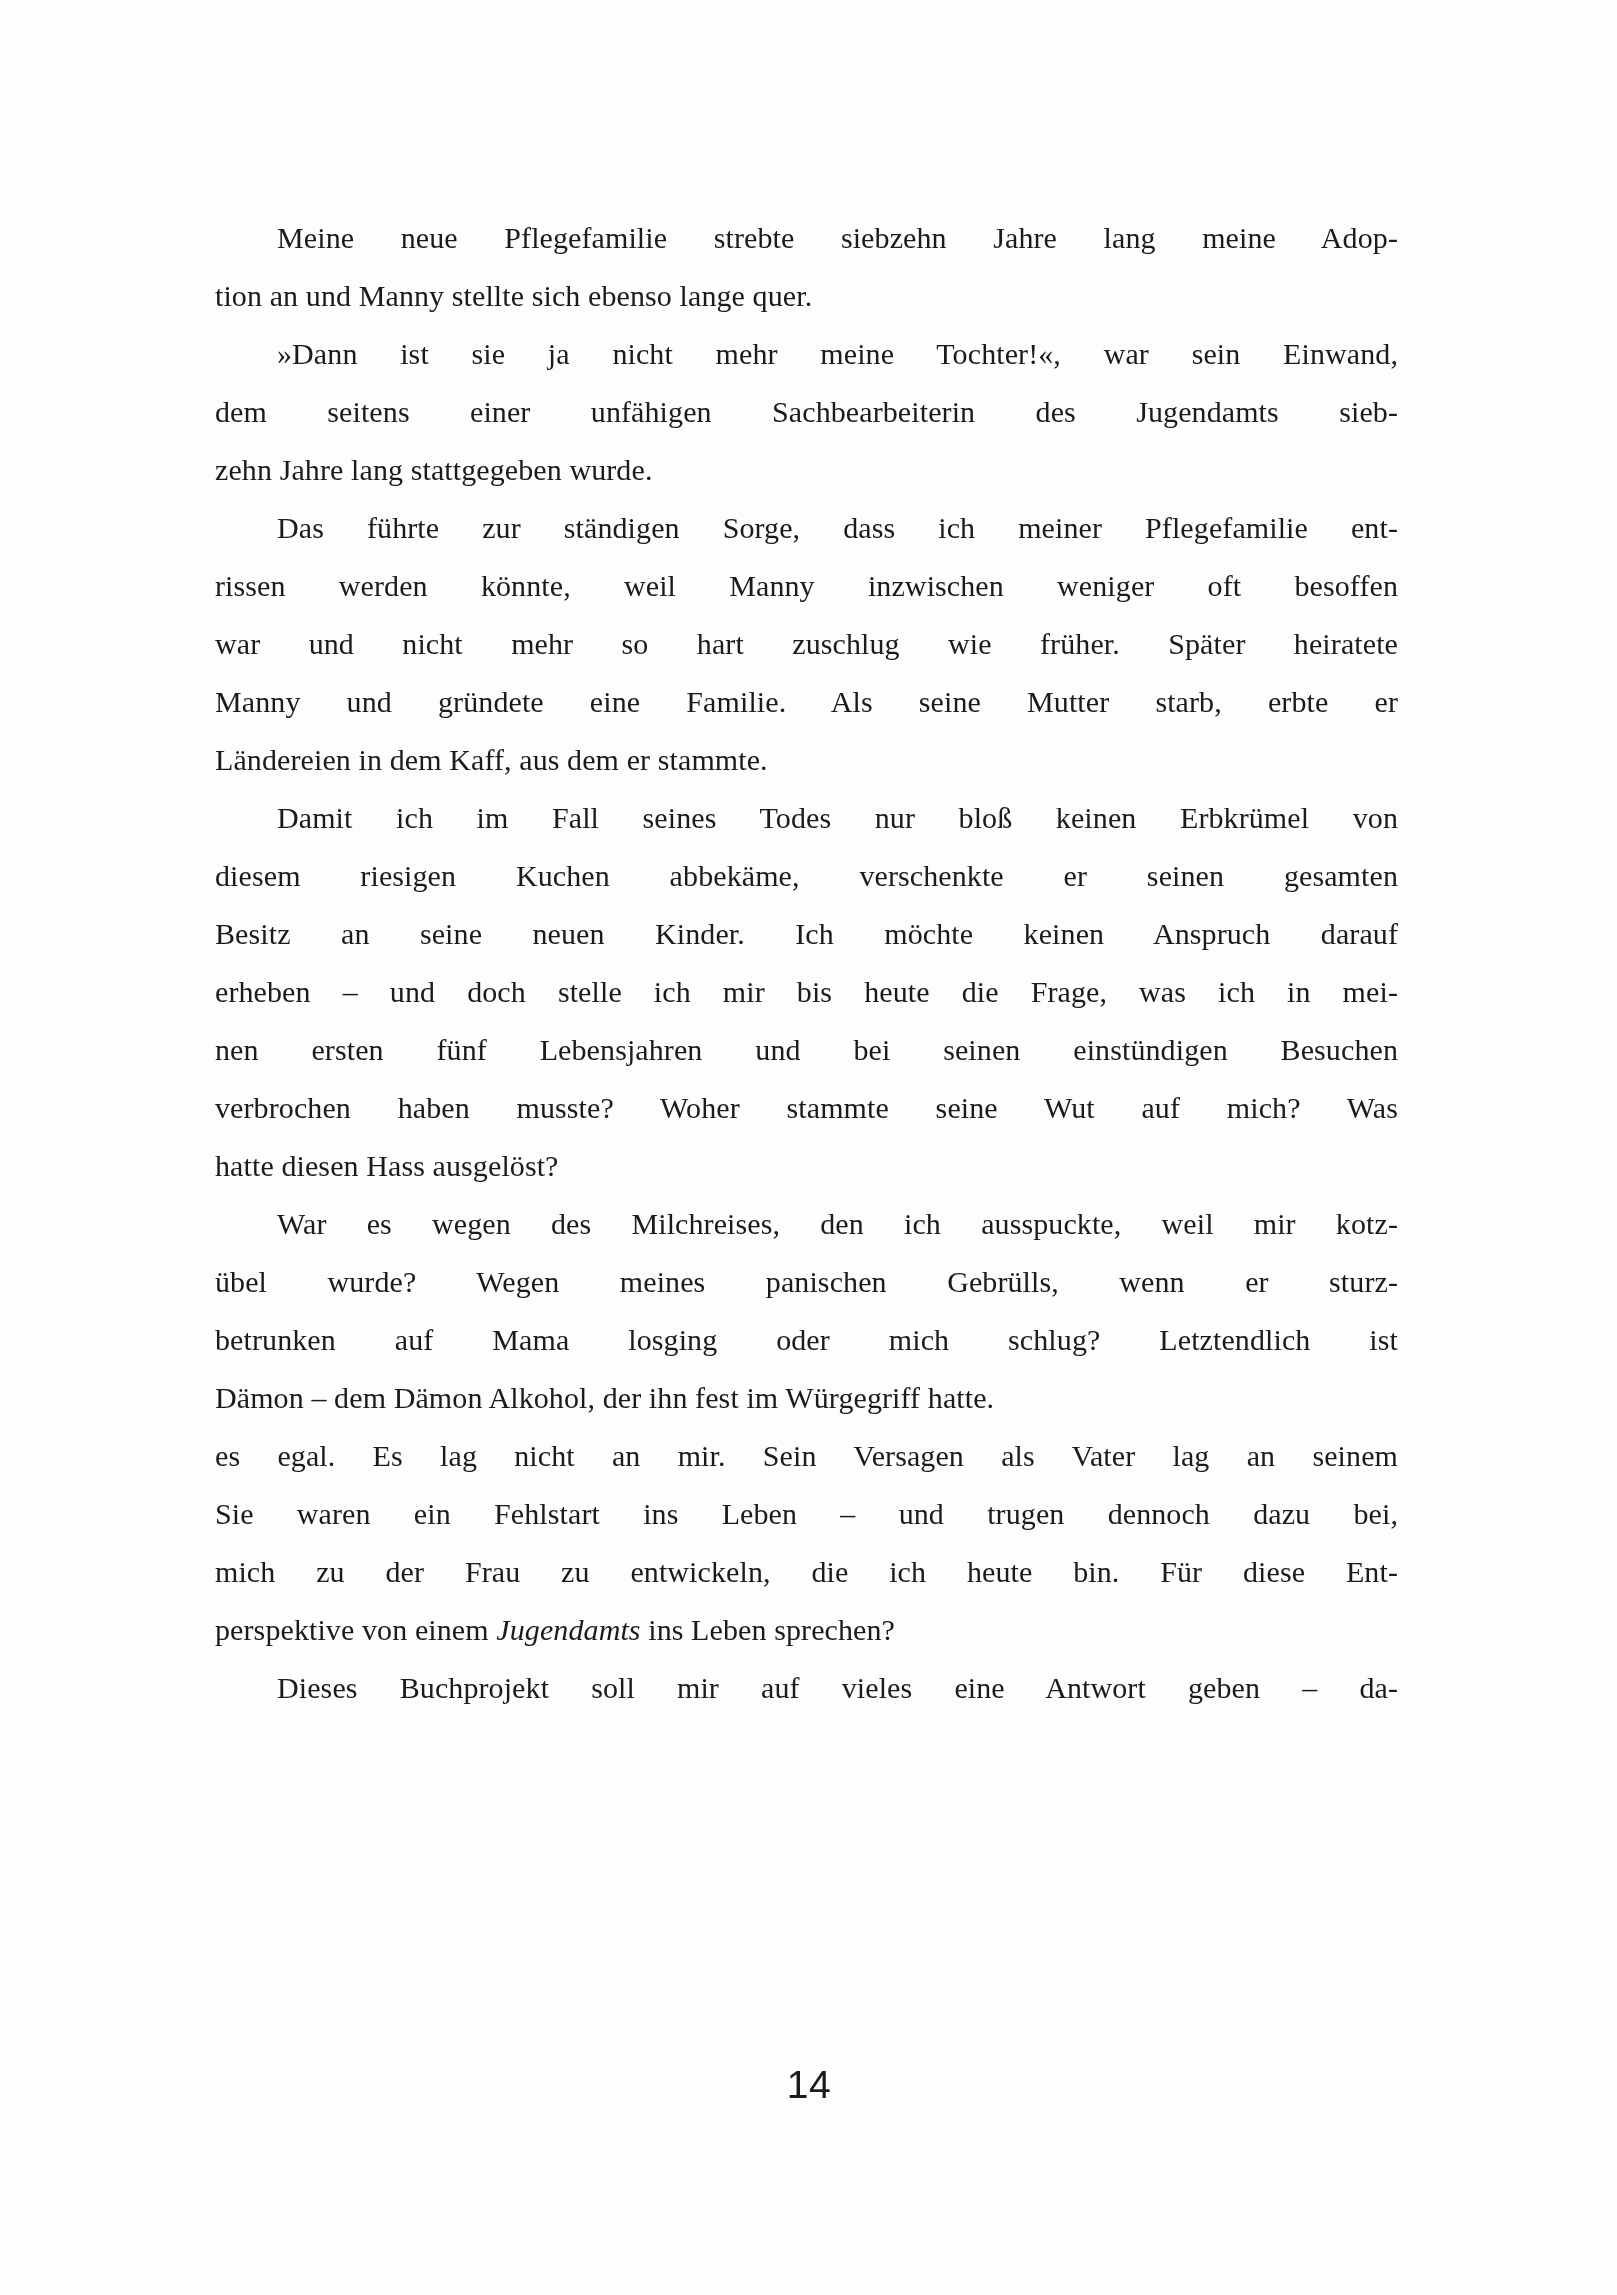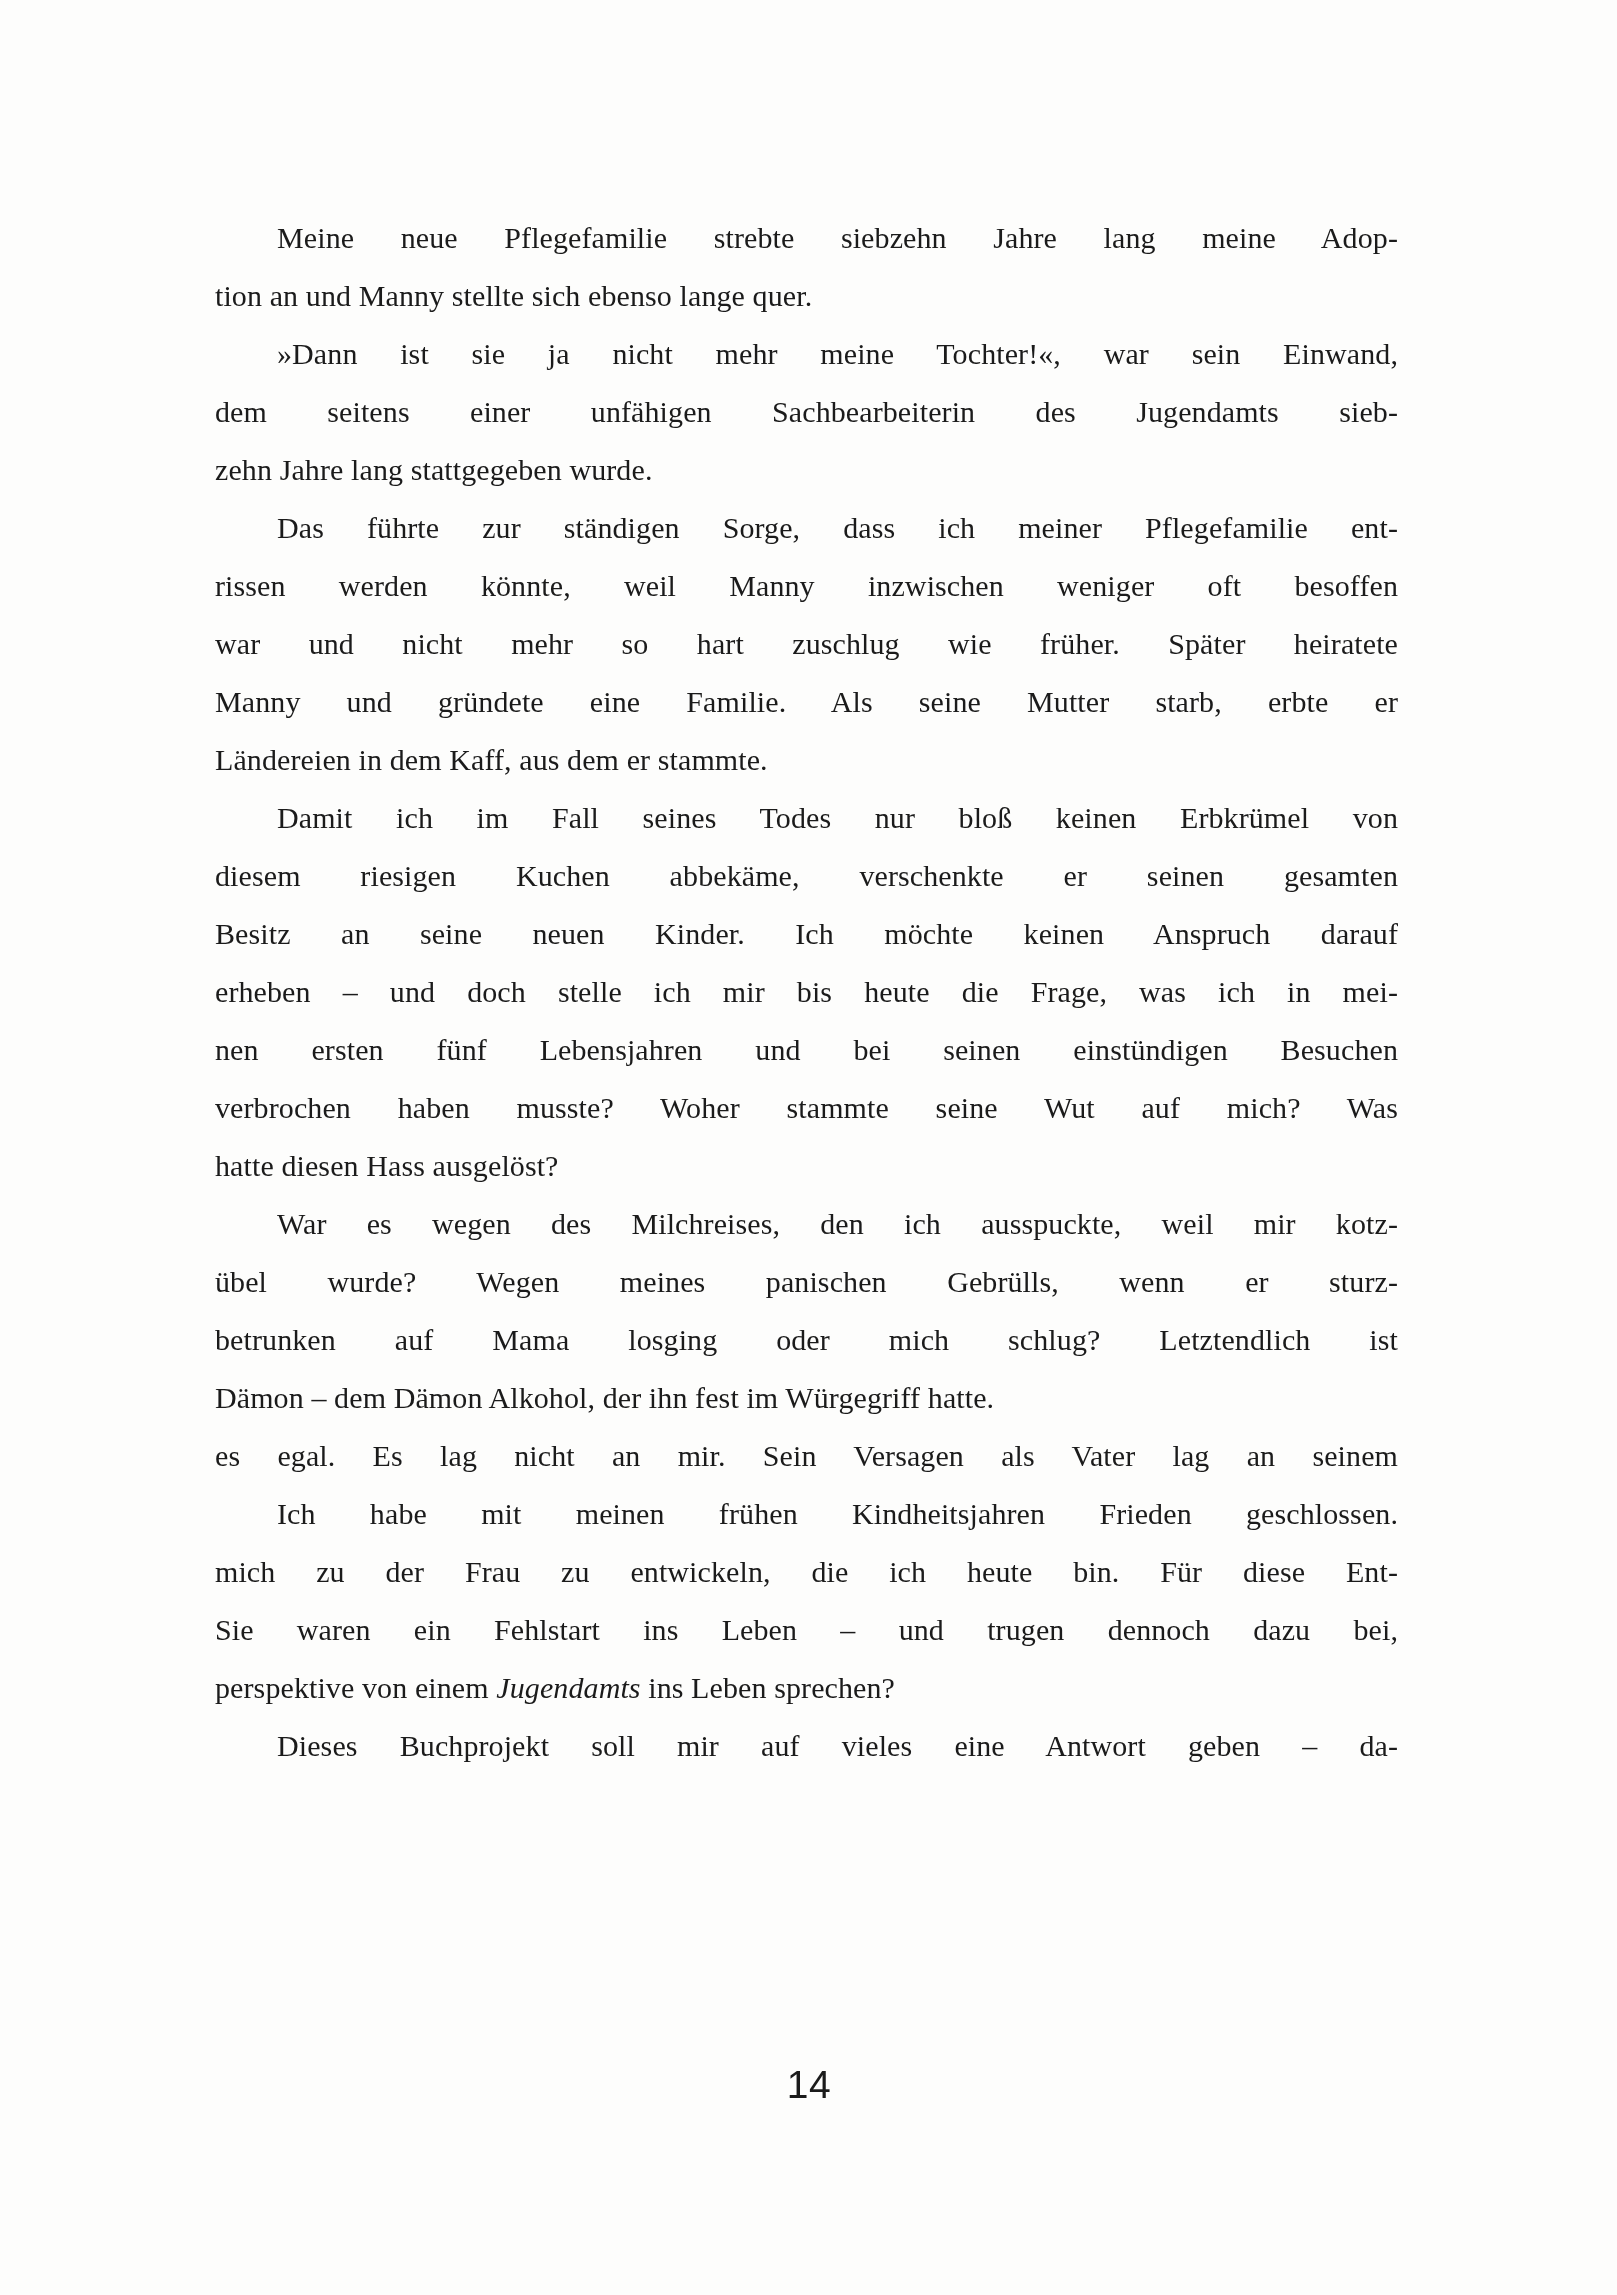--- a/index.html
+++ b/index.html
@@ -88,23 +88,22 @@
         <div class="line last"><span>hatte diesen Hass ausgelöst?</span></div>
       </div>
       <div class="paragraph">
         <div class="line indent"><span>War es wegen des Milchreises, den ich ausspuckte, weil mir kotz-</span></div>
         <div class="line"><span>übel wurde? Wegen meines panischen Gebrülls, wenn er sturz-</span></div>
         <div class="line"><span>betrunken auf Mama losging oder mich schlug? Letztendlich ist</span></div>
         <div class="line last"><span>Dämon – dem Dämon Alkohol, der ihn fest im Würgegriff hatte.</span></div>
         <div class="line"><span>es egal. Es lag nicht an mir. Sein Versagen als Vater lag an seinem</span></div>
       </div>
       <div class="paragraph">
-        <div class="line indent"><span>Ich habe mit meinen frühen Kindheitsjahren Frieden geschlossen.</span></div>
+        <div class="line"><span>Sie waren ein Fehlstart ins Leben – und trugen dennoch dazu bei,</span></div>
         <div class="line"><span>mich zu der Frau zu entwickeln, die ich heute bin. Für diese Ent-</span></div>
-        <div class="line"><span>Sie waren ein Fehlstart ins Leben – und trugen dennoch dazu bei,</span></div>
         <div class="line last"><span>perspektive von einem </span><em>Jugendamts</em><span> ins Leben sprechen?</span></div>
       </div>
       <div class="paragraph">
         <div class="line indent"><span>Dieses Buchprojekt soll mir auf vieles eine Antwort geben – da-</span></div>
       </div>
     </main>
   <footer class="folio">14</footer>
 </div>
 
 

